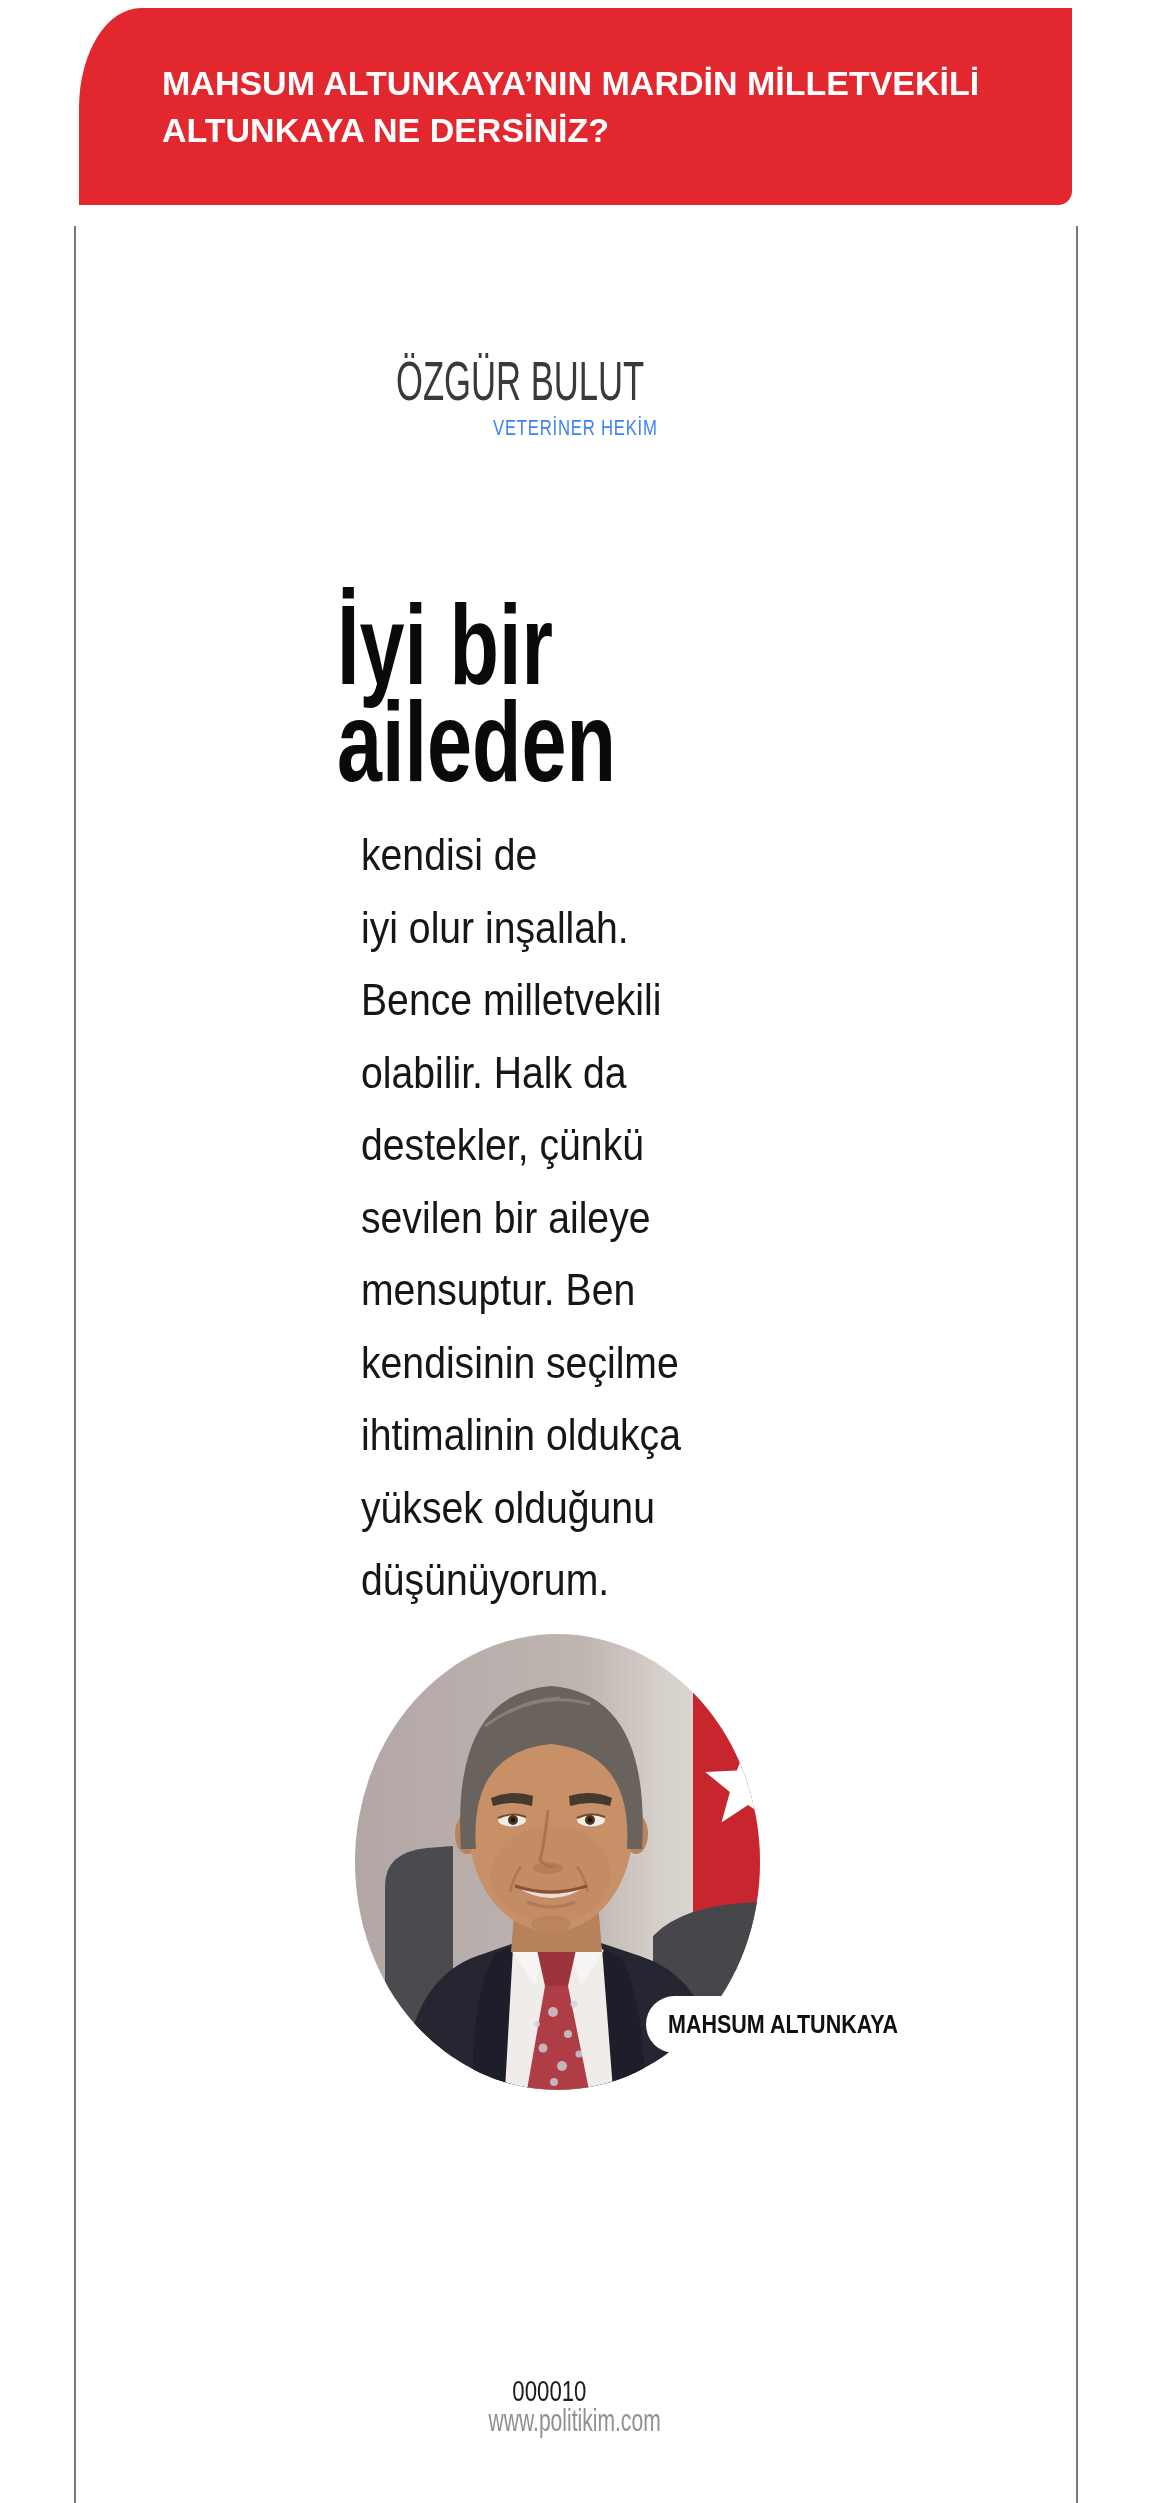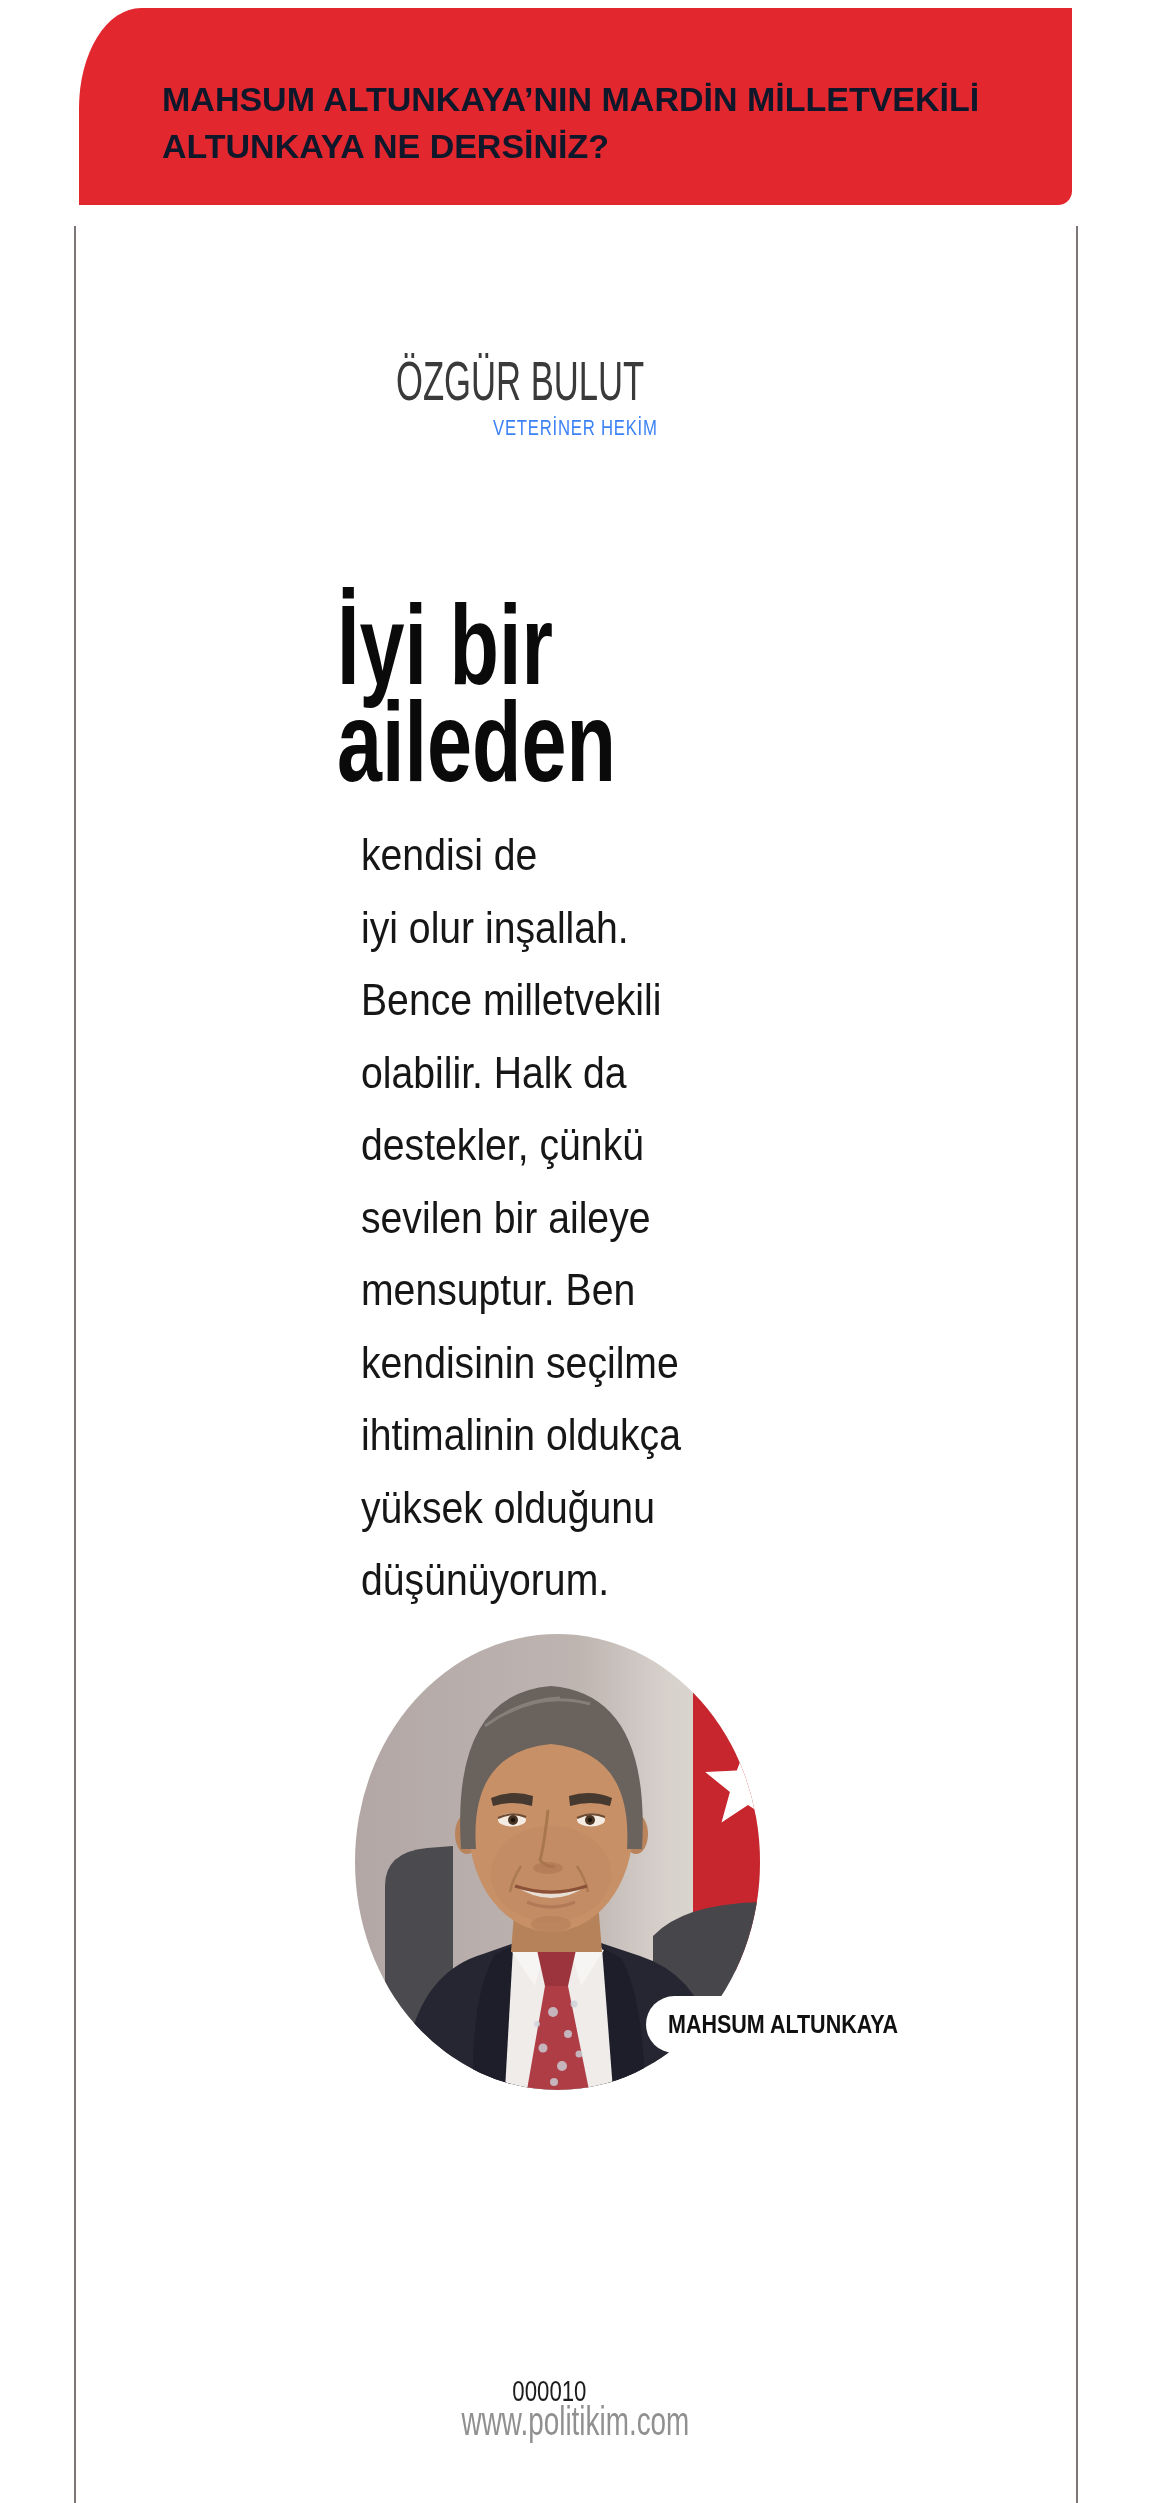--- a/index.html
+++ b/index.html
@@ -2,22 +2,22 @@
 <html><head>
 <meta charset="utf-8">
 <style>
   html,body{margin:0;padding:0;background:#ffffff;}
   .page{position:relative;width:1150px;height:2503px;background:#ffffff;overflow:hidden;
         font-family:"Liberation Sans","DejaVu Sans",sans-serif;}
 
   
   .banner{position:absolute;left:79px;top:8px;width:993px;height:197px;background:#e2282e;
           border-top-left-radius:62px 100px;border-bottom-right-radius:14px;}
-  .banner-text{position:absolute;left:83px;top:52px;color:#0f172a;font-weight:bold;
-               font-size:34px;line-height:47px;letter-spacing:0px;white-space:nowrap;margin-top:16px;}
+  .banner-text{position:absolute;left:83px;top:52px;color:#ffffff;font-weight:bold;
+               font-size:34px;line-height:47px;letter-spacing:0px;white-space:nowrap;}
 
   
   .rule{position:absolute;top:226px;bottom:0;width:2px;background:#7c7674;}
   .rule-left{left:74px;}
   .rule-right{left:1076px;}
 
   
   .name{position:absolute;left:0;width:1040px;top:354px;text-align:center;color:#3a3a3a;
         font-size:55px;line-height:55px;font-weight:normal;white-space:nowrap;}
   .name .squeeze{display:inline-block;transform:scaleX(0.63);transform-origin:50% 50%;}
@@ -44,21 +44,21 @@
          border-radius:29px;}
   .photo-label{position:absolute;left:668px;top:2010px;font-size:25px;line-height:29px;
                font-weight:bold;color:#101010;white-space:nowrap;
                transform:scaleX(0.86);transform-origin:0 0;}
 
   
   .footer-code{position:absolute;left:0;width:1099px;top:2377px;text-align:center;
                font-size:29px;line-height:29px;color:#1c1c1c;white-space:nowrap;}
   .footer-code .squeeze{display:inline-block;transform:scaleX(0.765);transform-origin:50% 50%;}
   .footer-url{position:absolute;left:0;width:1150px;top:2404px;text-align:center;
-              font-size:41px;line-height:34px;color:#909090;white-space:nowrap;}
+              font-size:31px;line-height:34px;color:#909090;white-space:nowrap;}
   .footer-url .squeeze{display:inline-block;transform:scaleX(0.68);transform-origin:50% 50%;}
 </style>
 </head>
 <body>
 
 <div class="page">
 
   <div class="banner">
     <div class="banner-text">
       <div>MAHSUM ALTUNKAYA’NIN MARDİN MİLLETVEKİLİ</div>

